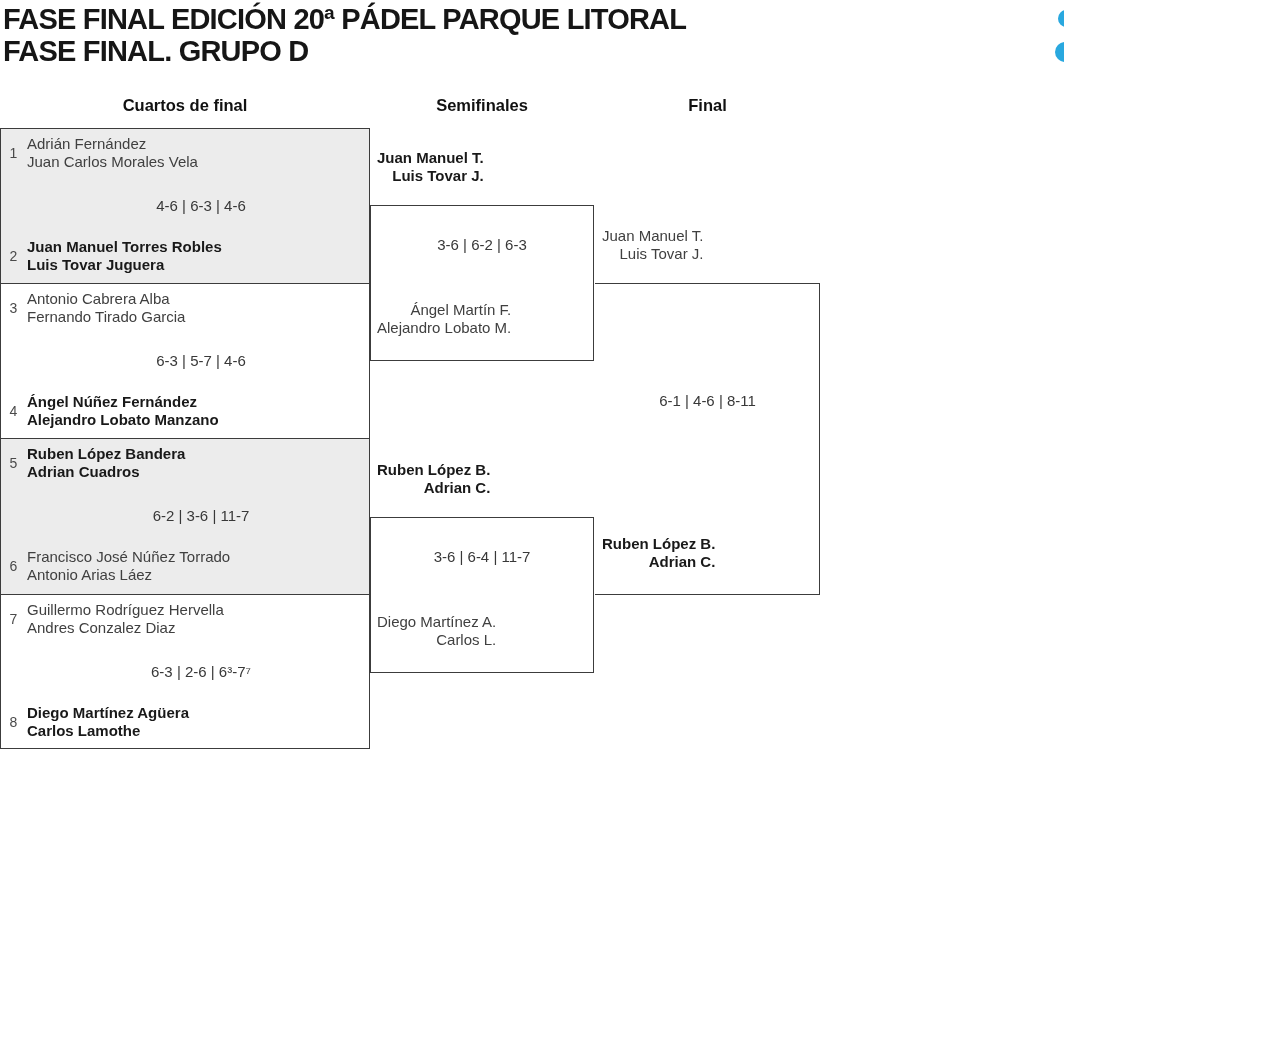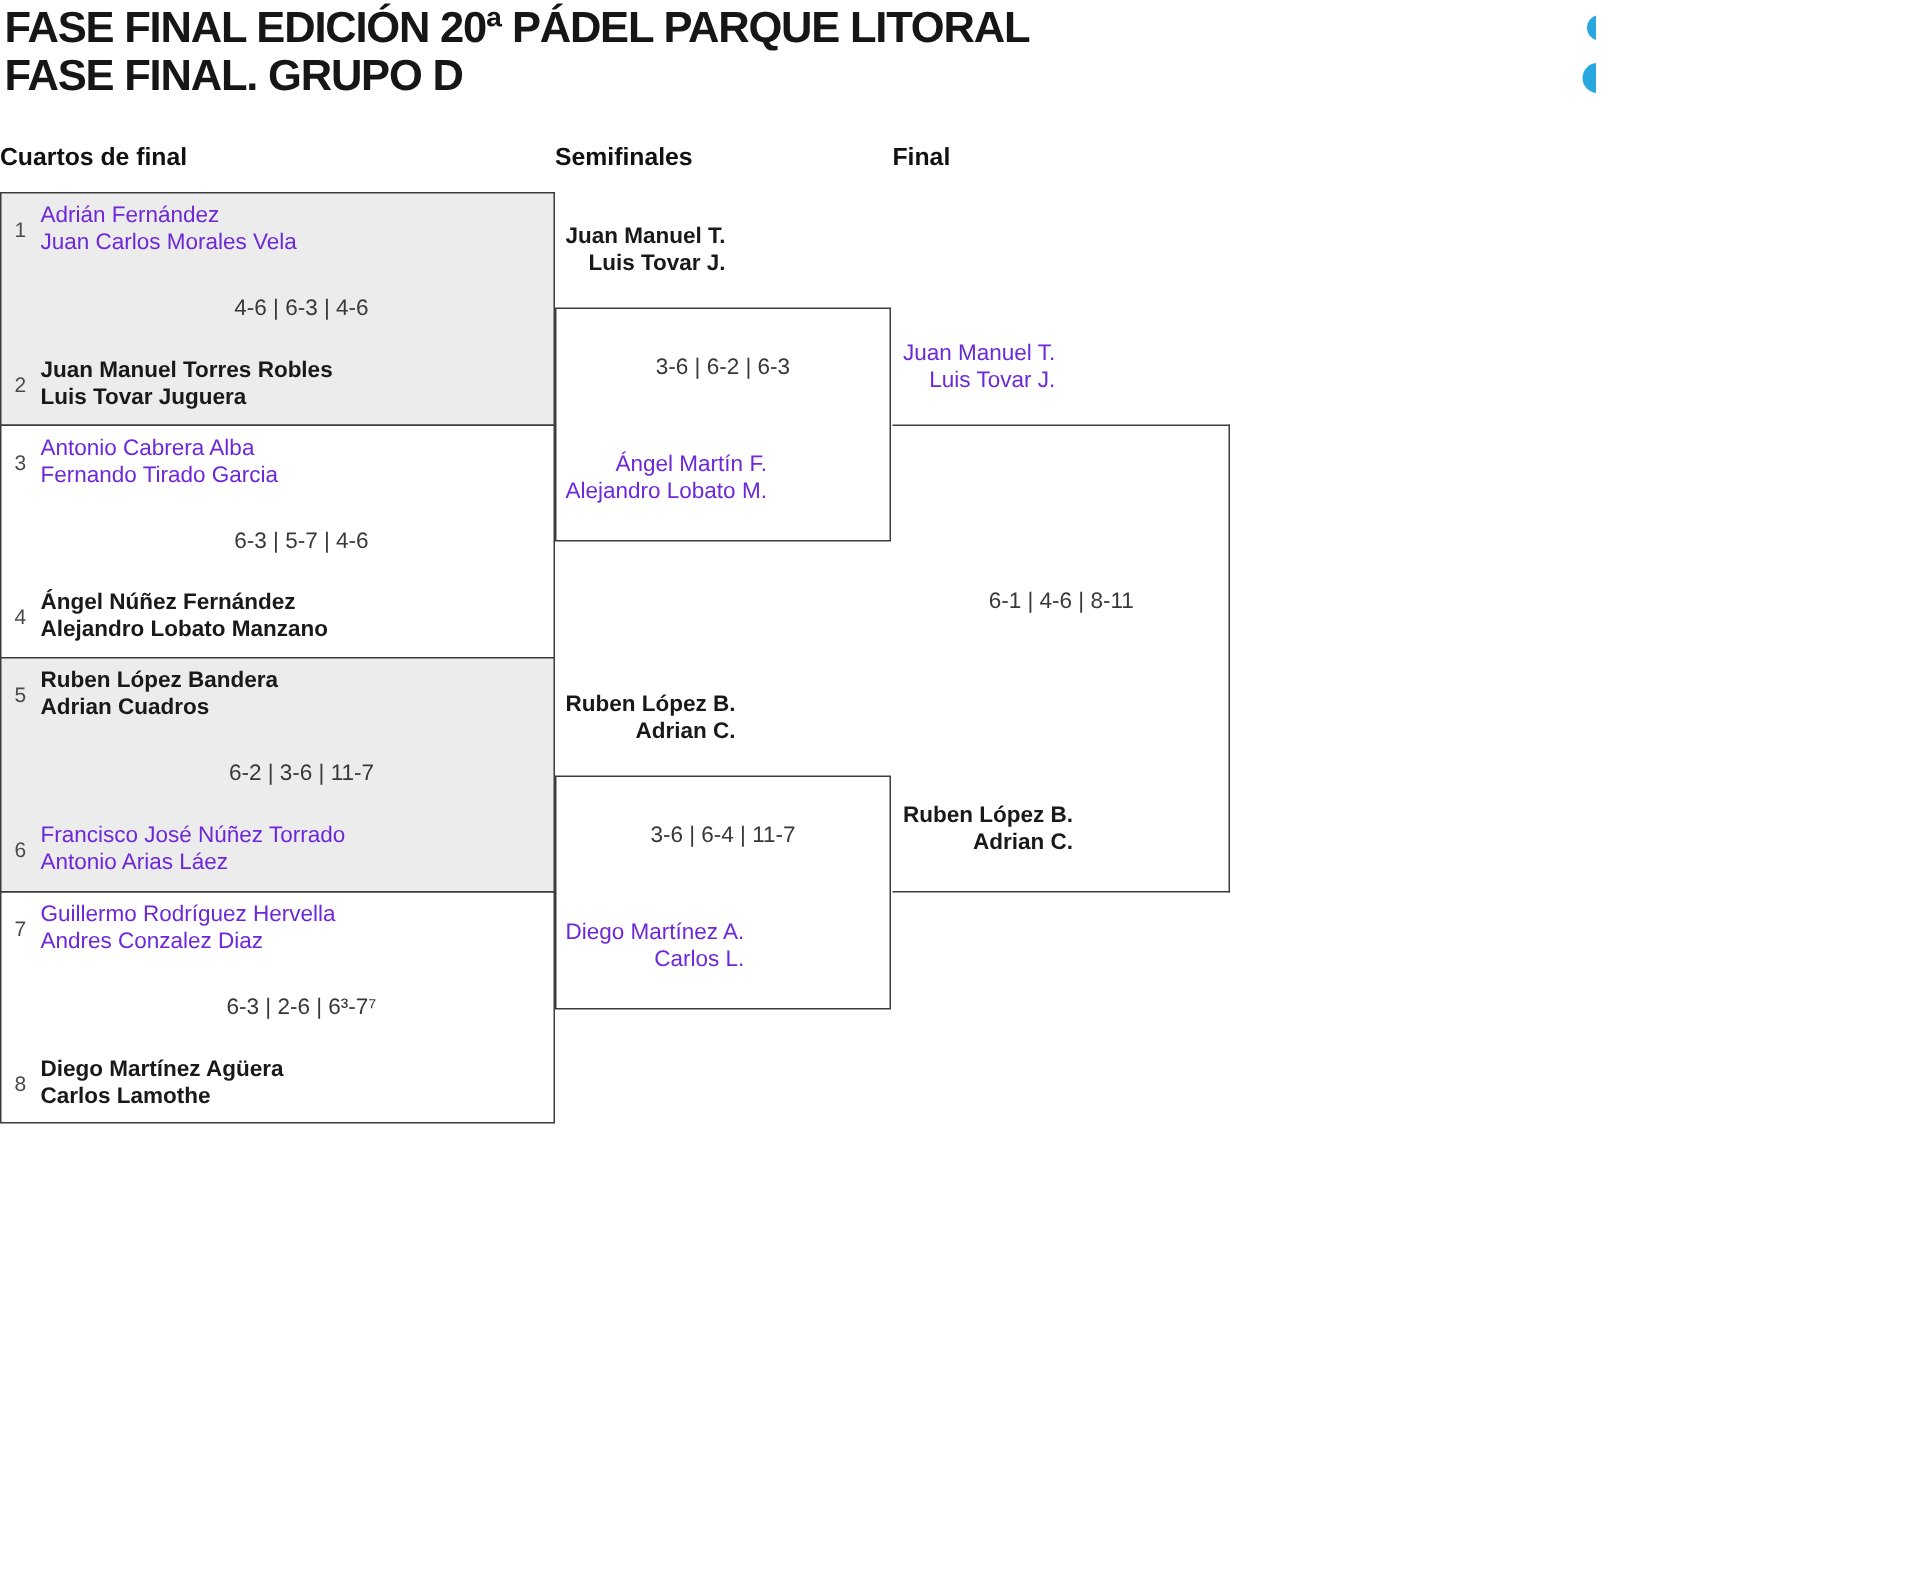--- a/index.html
+++ b/index.html
@@ -24,21 +24,21 @@
   .dot-blue-big    { left: 7px;  top: 38px; width: 20px; height: 20px; background: #29a8df; }
   .dot-green-small { left: 39px; top: 40px; width: 13px; height: 13px; background: #72ba2f; }
   .logo-text {
     position: absolute; left: 72px; top: 7px;
     font-size: 52px; line-height: 56px; font-weight: 800;
     letter-spacing: -2.5px; color: #4d7c0f;
   }
 
   
   .round-header {
-    position: absolute; top: 96px; text-align: left;
+    position: absolute; top: 96px; text-align: center;
     font-size: 16.5px; font-weight: 600; color: #111;
   }
   .rh-qf { left: 0;     width: 370px; }
   .rh-sf { left: 370px; width: 224px; }
   .rh-f  { left: 595px; width: 225px; }
 
   
   .match-box {
     position: absolute; box-sizing: border-box;
     border: 1px solid #3c3c3c; background: transparent;
@@ -60,21 +60,21 @@
   }
 
   
   .seed {
     position: absolute; left: 5px; width: 15px; text-align: center;
     font-size: 14px; color: #4a4a4a;
   }
   .seed-top { top: 16px; }
   .seed-bottom { top: 119px; }
 
-  .team { font-size: 15px; line-height: 18px; color: #6d28d9; white-space: nowrap; }
+  .team { font-size: 15px; line-height: 18px; color: #404040; white-space: nowrap; }
   .team.winner { font-weight: 700; color: #191919; }
   .qf .team { position: absolute; left: 26px; }
   .qf .team-top { top: 6px; }
   .qf .team-bottom { top: 109px; }
 
   .score {
     font-size: 15px; line-height: 18px; color: #383838;
     text-align: center; white-space: nowrap;
   }
   .qf .score { position: absolute; left: 0; top: 68px; width: 100%; margin-left: 16px; }

